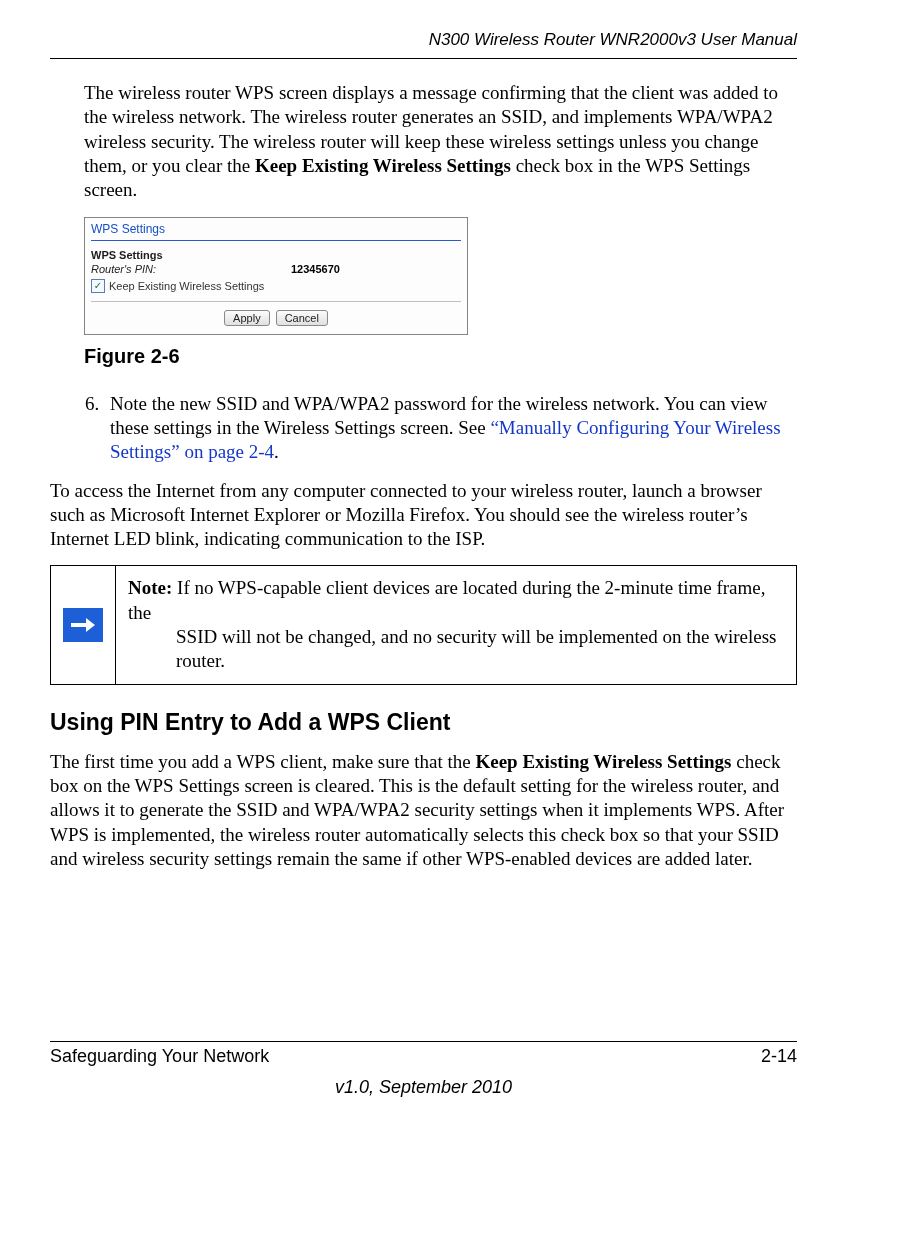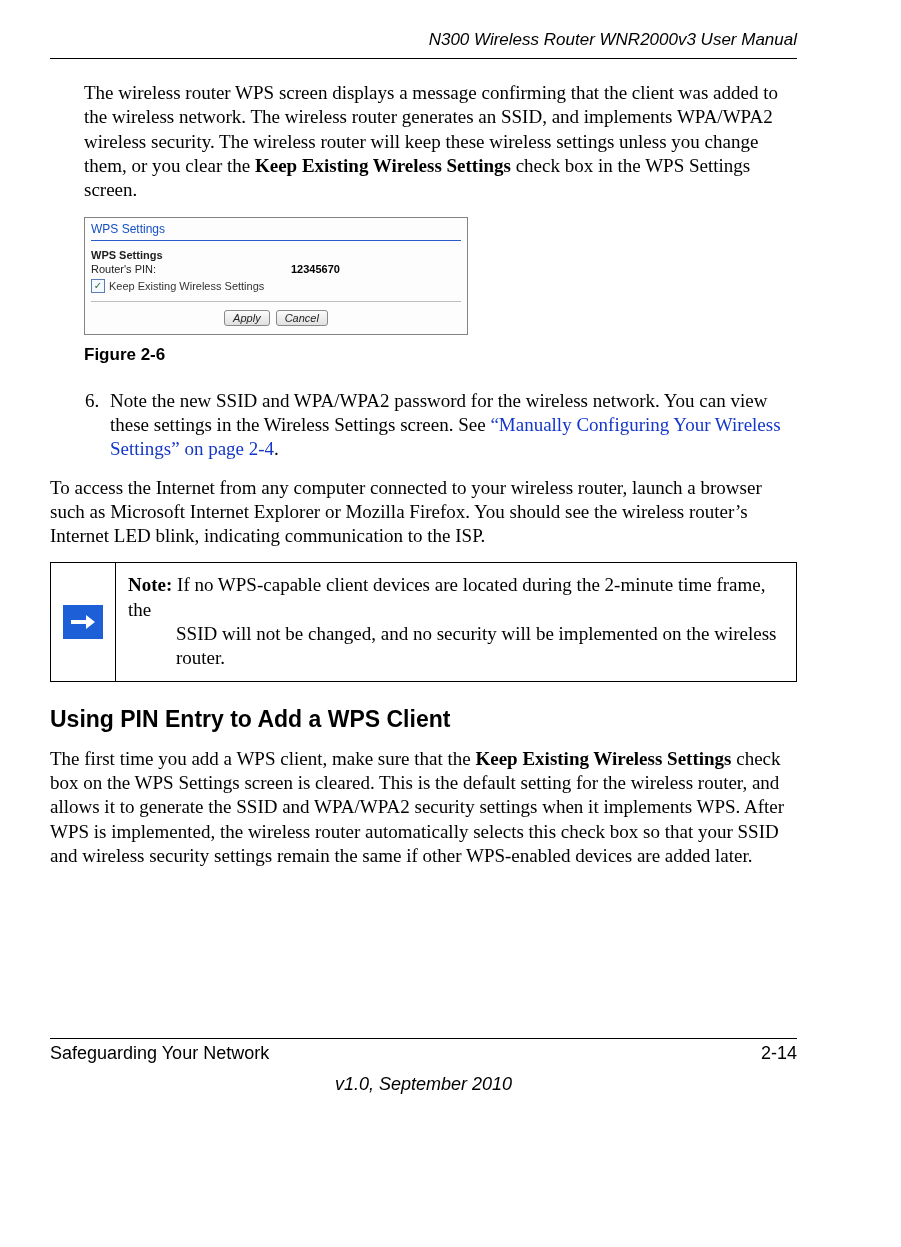--- a/index.html
+++ b/index.html
@@ -65,21 +65,21 @@
     padding: 0 6px 0 6px;
     color: #1c1c1c;
   }
   .wps-row {
     font-family: Arial, Helvetica, sans-serif;
     font-size: 11px;
     padding: 2px 6px;
     display: flex;
     align-items: center;
   }
-  .wps-row .lbl { flex: 0 0 200px; color: #222; }
+  .wps-row .lbl { flex: 0 0 200px; color: #222; font-style: italic; }
   .wps-row .val { font-weight: bold; }
   .wps-check-row {
     font-family: Arial, Helvetica, sans-serif;
     font-size: 11px;
     padding: 2px 6px 8px 6px;
     display: flex;
     align-items: center;
     gap: 4px;
     color: #333;
   }
@@ -100,26 +100,25 @@
     padding: 2px 0 8px 0;
   }
   .fake-btn {
     font-family: Arial, Helvetica, sans-serif;
     font-size: 11px;
     padding: 1px 8px;
     border: 1px solid #888;
     border-radius: 3px;
     background: linear-gradient(#fcfcfc,#e0e0e0);
     color: #222;
-    font-style: italic;
   }
   .fig-caption {
     font-family: Arial, Helvetica, sans-serif;
     font-weight: bold;
-    font-size: 17px;
+    font-size: 20px;
     margin: 10px 0 24px 34px;
   }
 
   ol.body-list {
     font-size: 19px;
     line-height: 1.28;
     margin: 0 0 14px 0;
     padding-left: 34px;
   }
   ol.body-list > li {

